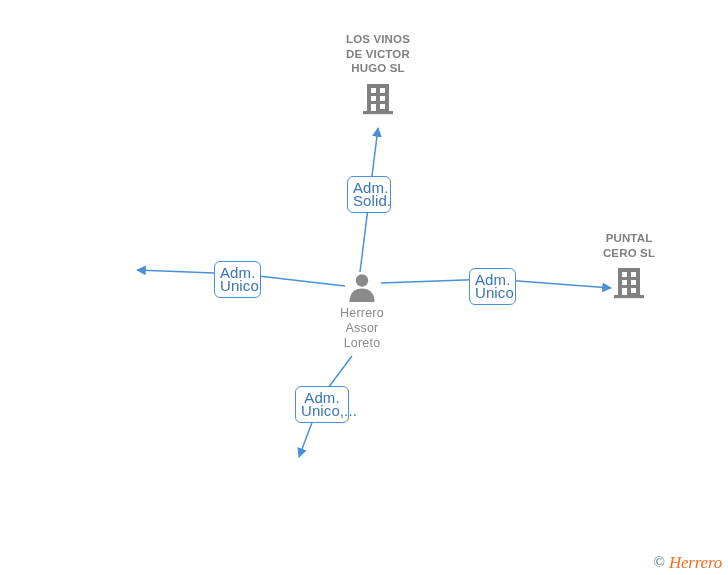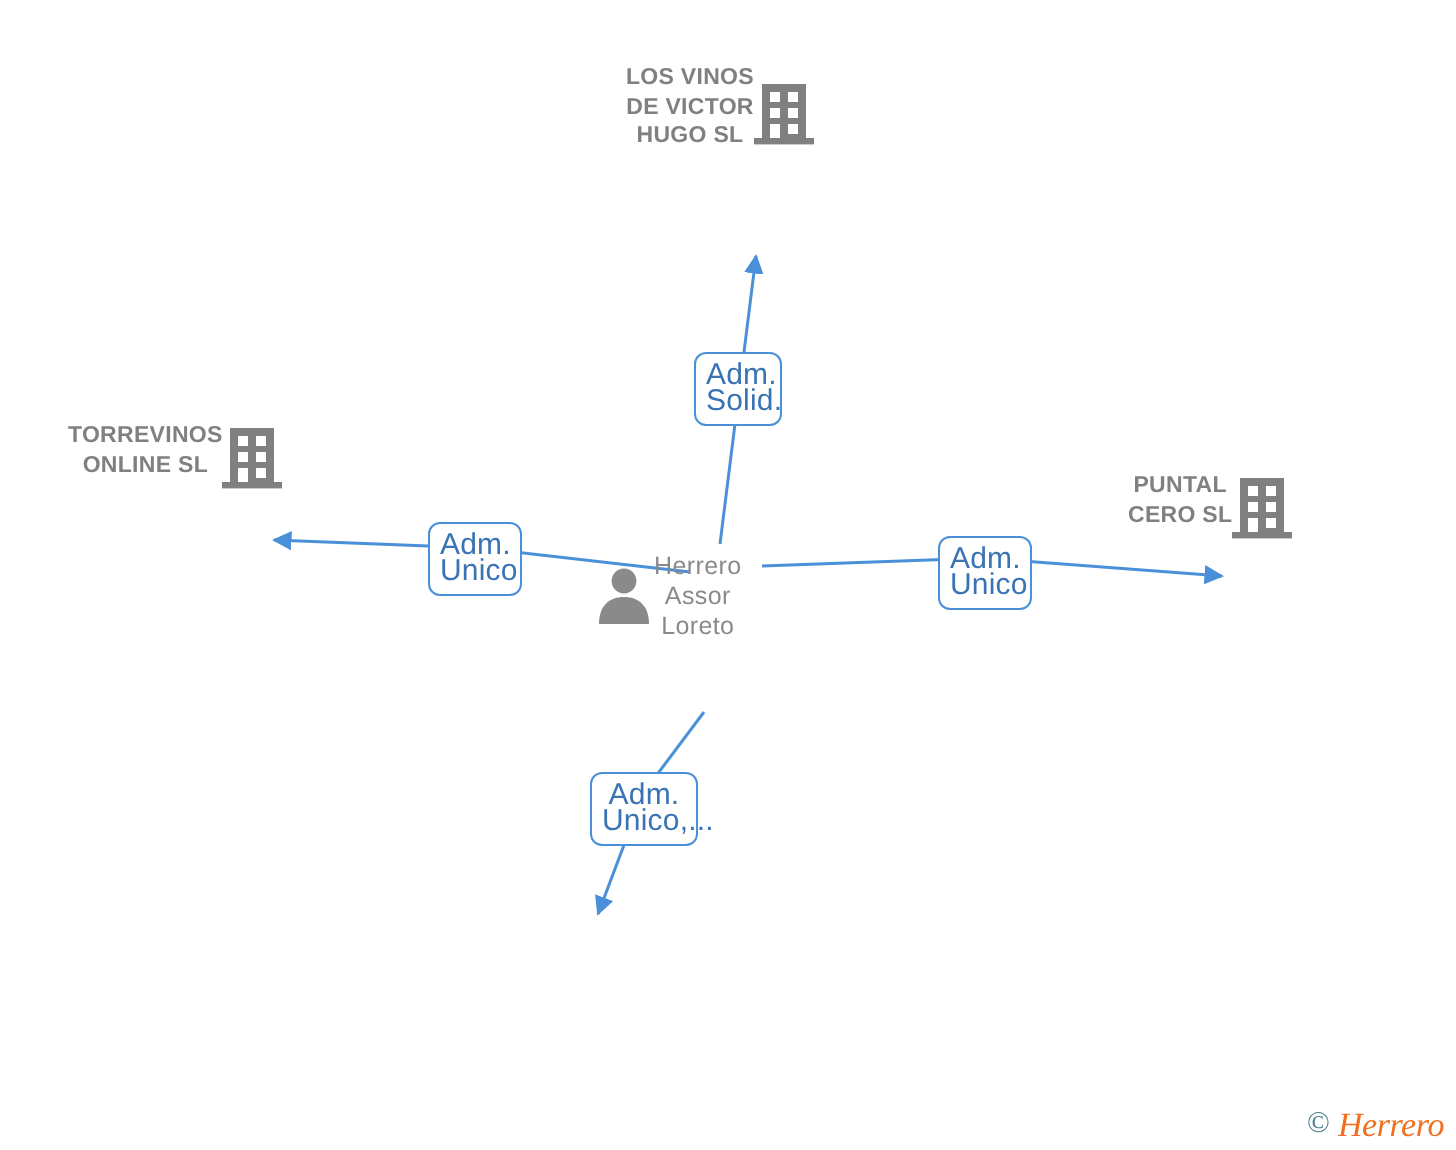--- a/index.html
+++ b/index.html
@@ -26,21 +26,21 @@
     top: 0;
     width: 728px;
     height: 575px;
     pointer-events: none;
   }
 
   
   .node {
     position: absolute;
     display: flex;
-    flex-direction: row;
+    flex-direction: column;
     align-items: center;
     width: 130px;
     text-align: center;
   }
   .node-label {
     font-size: 11.5px;
     line-height: 14.6px;
     font-weight: bold;
     color: #808080;
     letter-spacing: 0.15px;
@@ -131,36 +131,20 @@
         <rect x="17" y="13" width="5" height="5" fill="#ffffff"></rect>
         <rect x="8" y="21" width="5" height="7" fill="#ffffff"></rect>
         <rect x="17" y="21" width="5" height="5" fill="#ffffff"></rect>
       </svg>
     </div>
   </div>
 
   <div class="chip" style="left:347px; top:176px; width:44px;">Adm.
 Solid.</div>
 
-  <div class="node" style="left:34px; top:206px;">
-    <div class="node-label">TORREVINOS
-ONLINE SL</div>
-    <div class="node-icon" style="margin-top:7px;">
-      <svg width="30" height="32" viewBox="0 0 30 32">
-        <rect x="4" y="1" width="22" height="27" fill="#808080"></rect>
-        <rect x="0" y="28" width="30" height="3.2" fill="#808080"></rect>
-        <rect x="8" y="5" width="5" height="5" fill="#ffffff"></rect>
-        <rect x="17" y="5" width="5" height="5" fill="#ffffff"></rect>
-        <rect x="8" y="13" width="5" height="5" fill="#ffffff"></rect>
-        <rect x="17" y="13" width="5" height="5" fill="#ffffff"></rect>
-        <rect x="8" y="21" width="5" height="7" fill="#ffffff"></rect>
-        <rect x="17" y="21" width="5" height="5" fill="#ffffff"></rect>
-      </svg>
-    </div>
-  </div>
 
   <div class="chip" style="left:214px; top:261px; width:47px;">Adm.
 Unico</div>
 
   <div class="node" style="left:297px; top:272px;">
     <div class="node-icon">
       <svg width="30" height="30" viewBox="0 0 30 30">
         <circle cx="15" cy="8.5" r="6.2" fill="#8a8a8a"></circle>
         <path d="M 2.5 30 C 2.5 20.5 8 16.5 15 16.5 C 22 16.5 27.5 20.5 27.5 30 Z" fill="#8a8a8a"></path>
       </svg>

